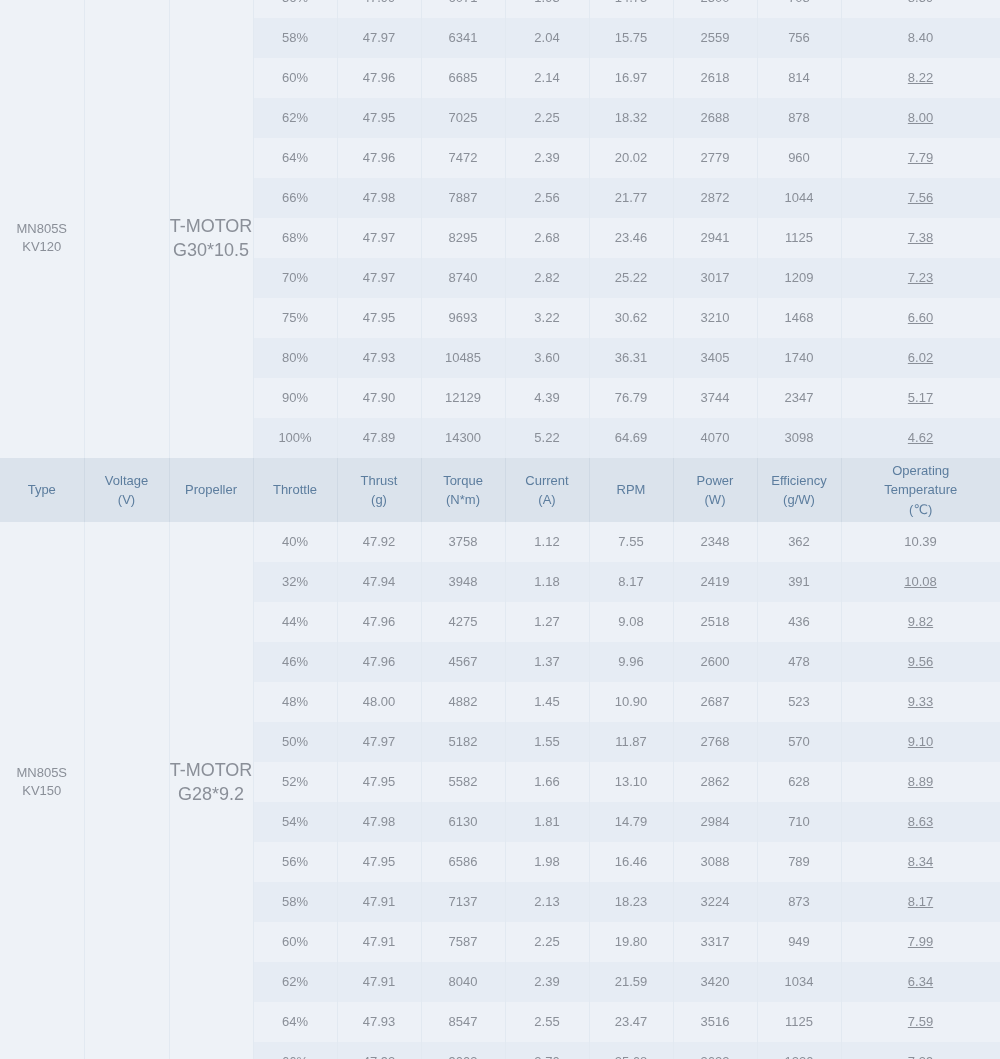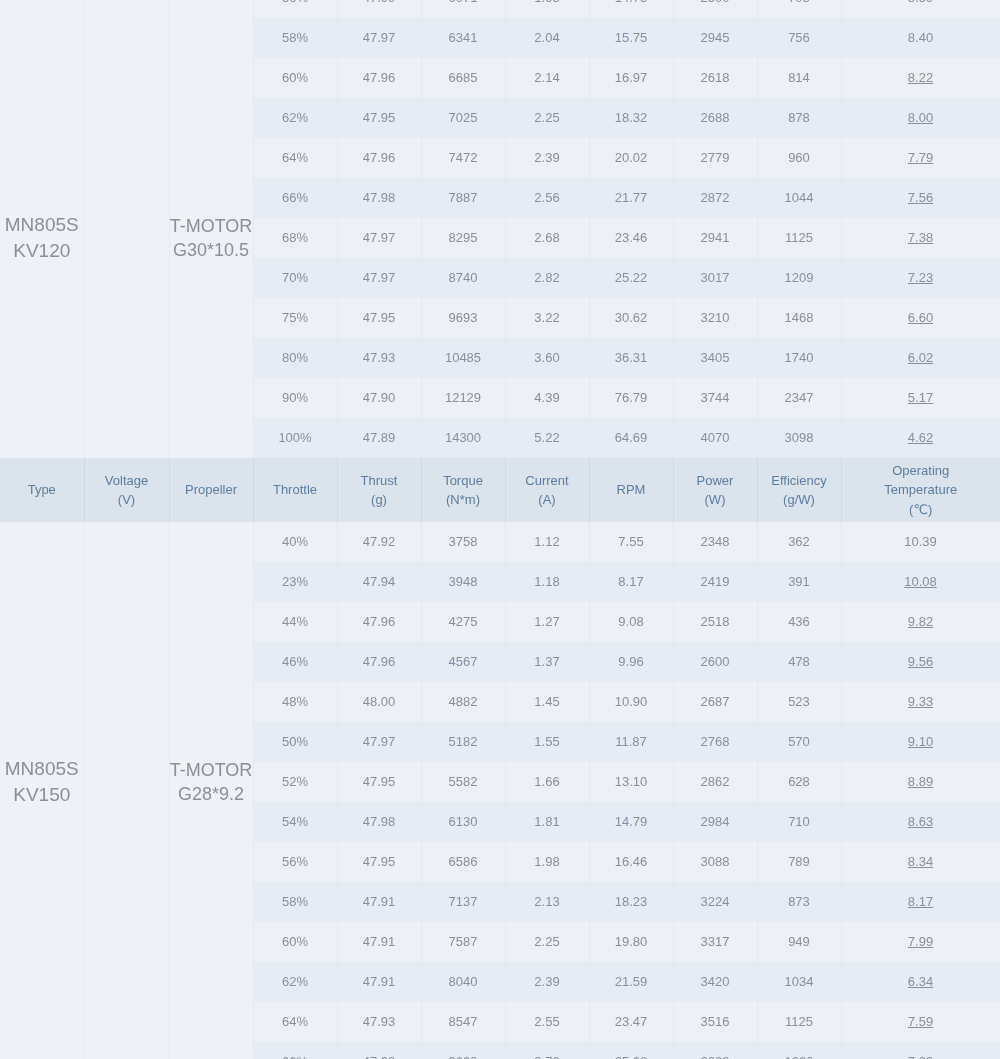--- a/index.html
+++ b/index.html
@@ -53,21 +53,21 @@
   }
   table.spec td:last-child { border-right: none; text-decoration: underline; }
 
   tr.row-odd  td { background: #edf1f7; }
   tr.row-even td { background: #e6ecf4; }
 
   td.cell-type {
     color: #5f82ad;
     background: #eef2f7 !important;
     border-right: 1px solid #e2e9f1;
-    font-size: 19px;
+    font-size: 13px;
   }
   td.cell-prop {
     color: #7b818b;
     background: #eef2f7 !important;
     border-right: 1px solid #e2e9f1;
     font-size: 18px;
   }
   td.cell-temp {
     color: #6d737d;
     background: #eef2f7 !important;
@@ -172,21 +172,21 @@
     <tbody id="t1-body">
         <tr class="row-even">
           <td class="cell-type" rowspan="11"><span>MN805S</span><br><span>KV120</span></td>
           <td class="cell-type" rowspan="11"></td>
           <td class="cell-prop" rowspan="11"><span>T-MOTOR</span><br><span>G30*10.5</span></td>
           <td>58%</td>
           <td>47.97</td>
           <td>6341</td>
           <td>2.04</td>
           <td>15.75</td>
-          <td>2945</td>
+          <td>2559</td>
           <td>756</td>
           <td>8.40</td>
           <td class="cell-temp" rowspan="11">
             <span class="temp-big">86.3</span>
             <span class="temp-sub">(Ambient Temperature:</span>
             <span class="temp-sub">0℃)</span>
           </td>
         </tr>
         <tr class="row-odd">
           <td>60%</td>
@@ -363,21 +363,21 @@
           <td>2348</td>
           <td>362</td>
           <td>10.39</td>
           <td class="cell-temp" rowspan="13">
             <span class="temp-big">96.3</span>
             <span class="temp-sub">(Ambient Temperature:</span>
             <span class="temp-sub">0℃)</span>
           </td>
         </tr>
         <tr class="row-even">
-          <td>23%</td>
+          <td>32%</td>
           <td>47.94</td>
           <td>3948</td>
           <td>1.18</td>
           <td>8.17</td>
           <td>2419</td>
           <td>391</td>
           <td>10.08</td>
         </tr>
         <tr class="row-odd">
           <td>44%</td>

